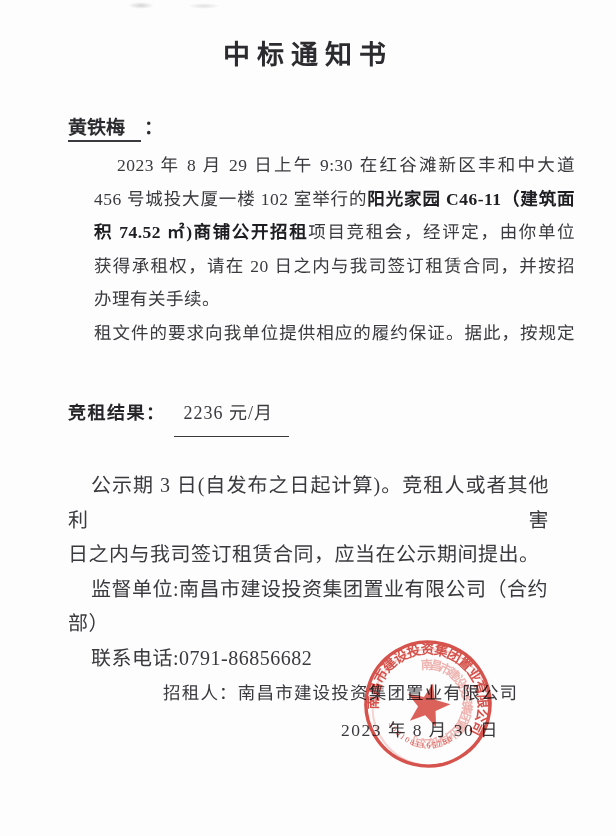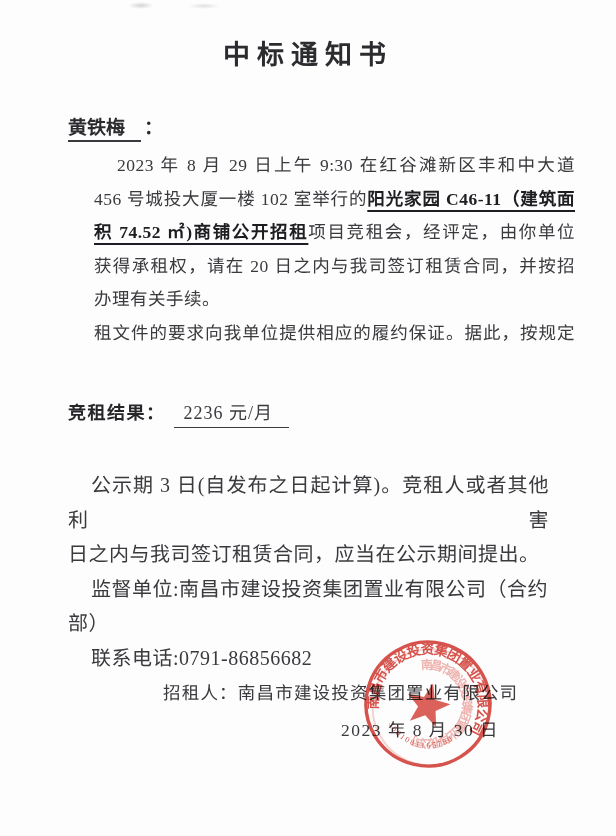--- a/index.html
+++ b/index.html
@@ -34,29 +34,28 @@
   }
   .notice-block {
     position:absolute; top:468px; left:68px; width:481px;
     font-size:20px; line-height:34.5px;
   }
   .doc-line { letter-spacing:.5px; }
   .doc-line.indent { text-indent:23px; }
   .doc-line.fill { text-align:justify; text-align-last:justify; }
   .run.emph {
     font-weight:700; color:#1e1e22;
-    text-decoration:underline;
     text-underline-offset:5px;
     text-decoration-thickness:1.5px;
   }
 
   .result-line { position:absolute; top:398px; left:68px; font-size:18px; }
   .result-label { font-weight:700; color:#26262a; letter-spacing:1.5px;text-align:right; }
   .result-value {
-    display:inline-block; margin-left:8px; padding:0 16px 3px 10px;
+    display:inline-block; margin-left:8px; padding:0 16px 12px 10px;
     border-bottom:1.6px solid #3a3a3e; letter-spacing:1px;
   }
 
   .sig-company { position:absolute; top:679px; left:163px; font-size:17.5px; letter-spacing:1.2px; }
   .sig-date    { position:absolute; top:716px; left:341px; font-size:17.5px; letter-spacing:1.5px; }
 
   .seal { position:absolute; left:340px; top:616px; mix-blend-mode:multiply; opacity:.92; }
   .ring        { fill:none; stroke:#d4443c; stroke-width:3.4; }
   .ring-text   { fill:#d4443c; font-size:13.5px; font-weight:700; }
   .star        { fill:#da564e; }

